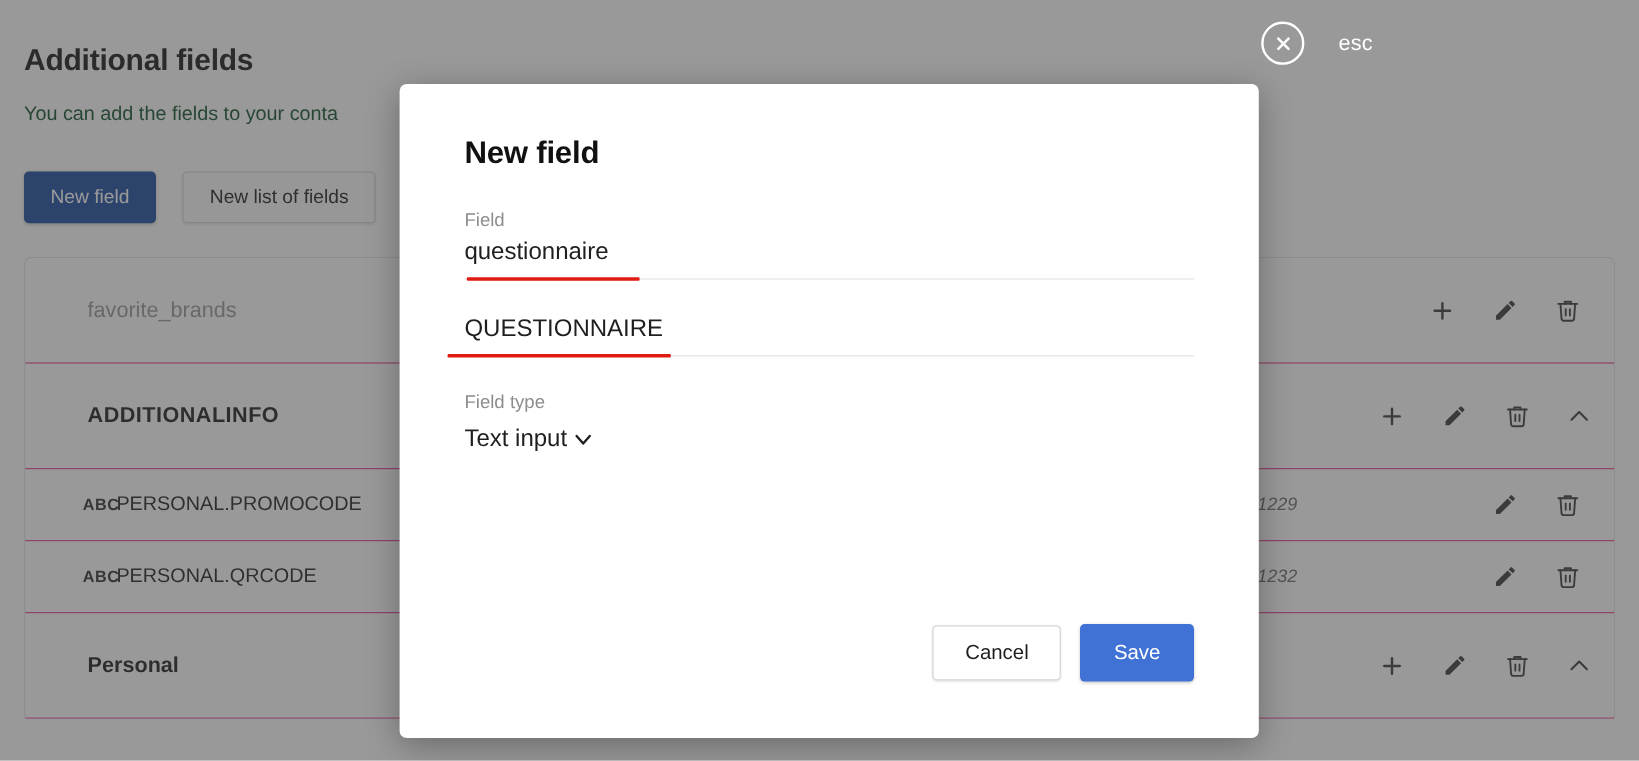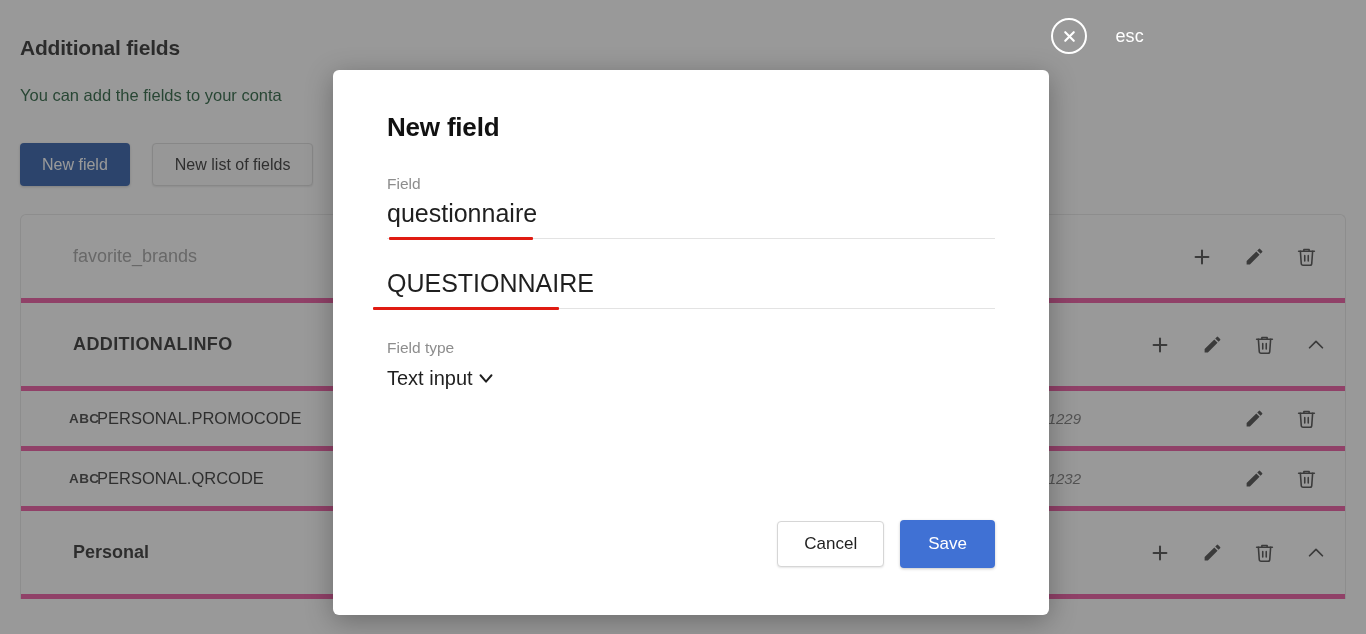--- a/index.html
+++ b/index.html
@@ -23,21 +23,21 @@
   .page {
     position: absolute;
     inset: 0;
     background: #ffffff;
   }
 
   .page-title {
     position: absolute;
     left: 20px;
     top: 36px;
-    font-size: 21px;
+    font-size: 25px;
     font-weight: bold;
     color: #1a1a1a;
     letter-spacing: -0.2px;
   }
 
   .page-subtitle {
     position: absolute;
     left: 20px;
     top: 86px;
     font-size: 16.5px;
@@ -94,21 +94,21 @@
     border: 1px solid #e6e6e6;
     border-bottom: none;
     border-radius: 6px 6px 0 0;
     overflow: hidden;
   }
 
   .trow {
     position: relative;
     display: flex;
     align-items: center;
-    border-bottom: 5px solid #ec4899;
+    border-bottom: 1px solid #ec4899;
     padding: 0 16px 0 0;
   }
 
   .trow.muted-row   { height: 88px; }
   .trow.group-row   { height: 88px; }
   .trow.item-row    { height: 60px; }
 
   .cell-icon {
     width: 76px;
     padding-left: 48px;
@@ -265,21 +265,21 @@
     cursor: pointer;
   }
 
   .field-input {
     width: 100%;
     border: none;
     border-bottom: 1px solid #e3e3e3;
     outline: none;
     background: transparent;
     font-family: "Liberation Sans", sans-serif;
-    font-size: 25px;
+    font-size: 20px;
     color: #1f1f1f;
     padding: 0 0 10px 0;
     display: block;
   }
 
   .spell-underline {
     position: absolute;
     left: 2px;
     bottom: -1px;
     height: 3px;

